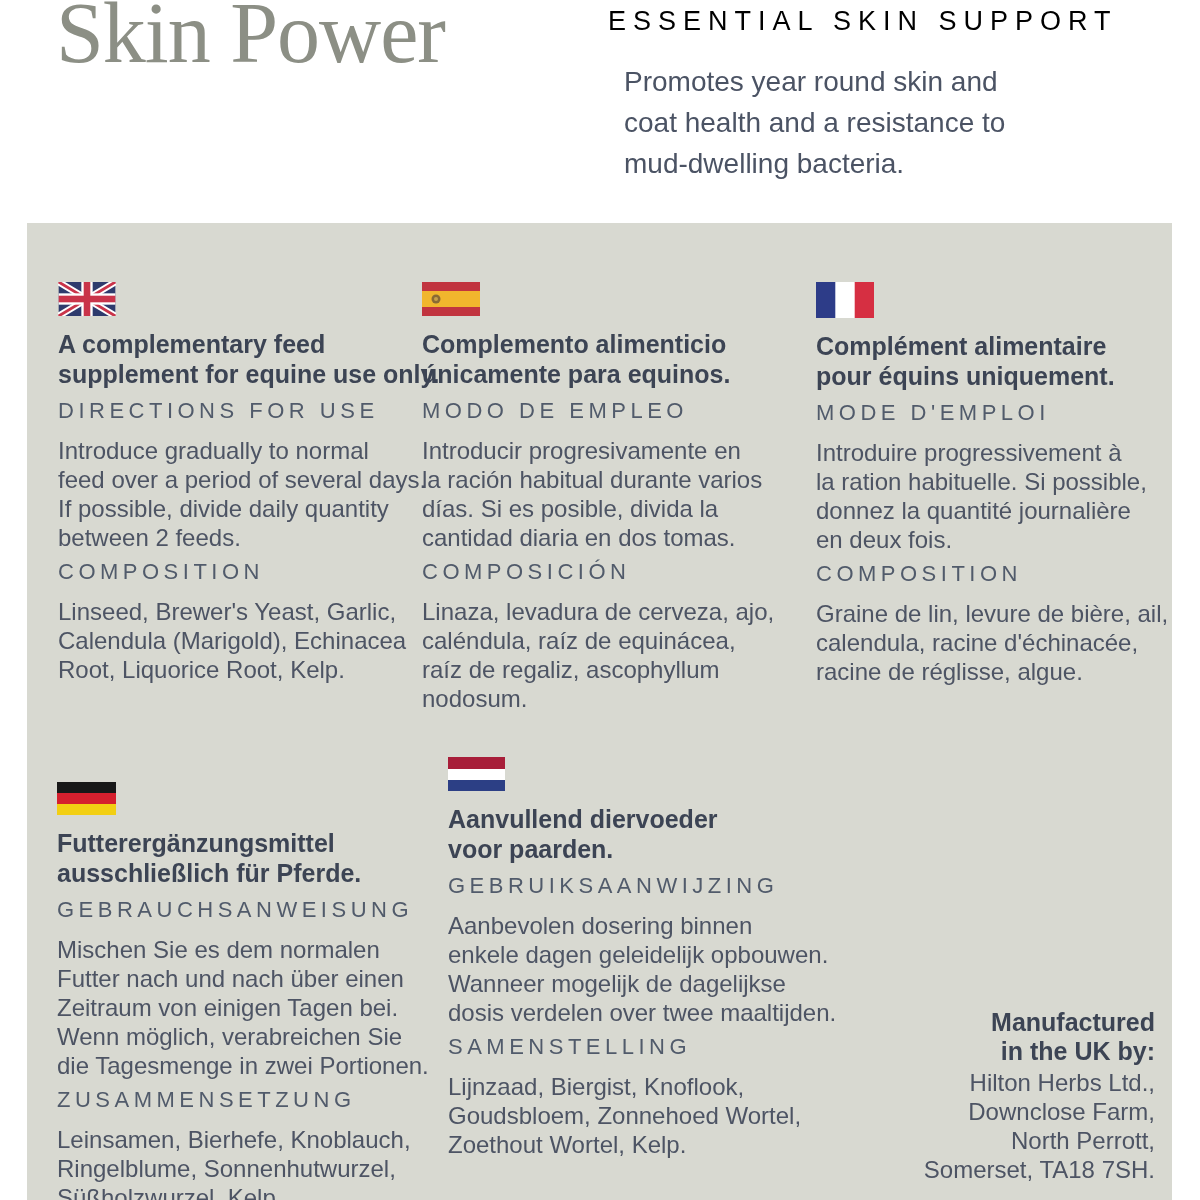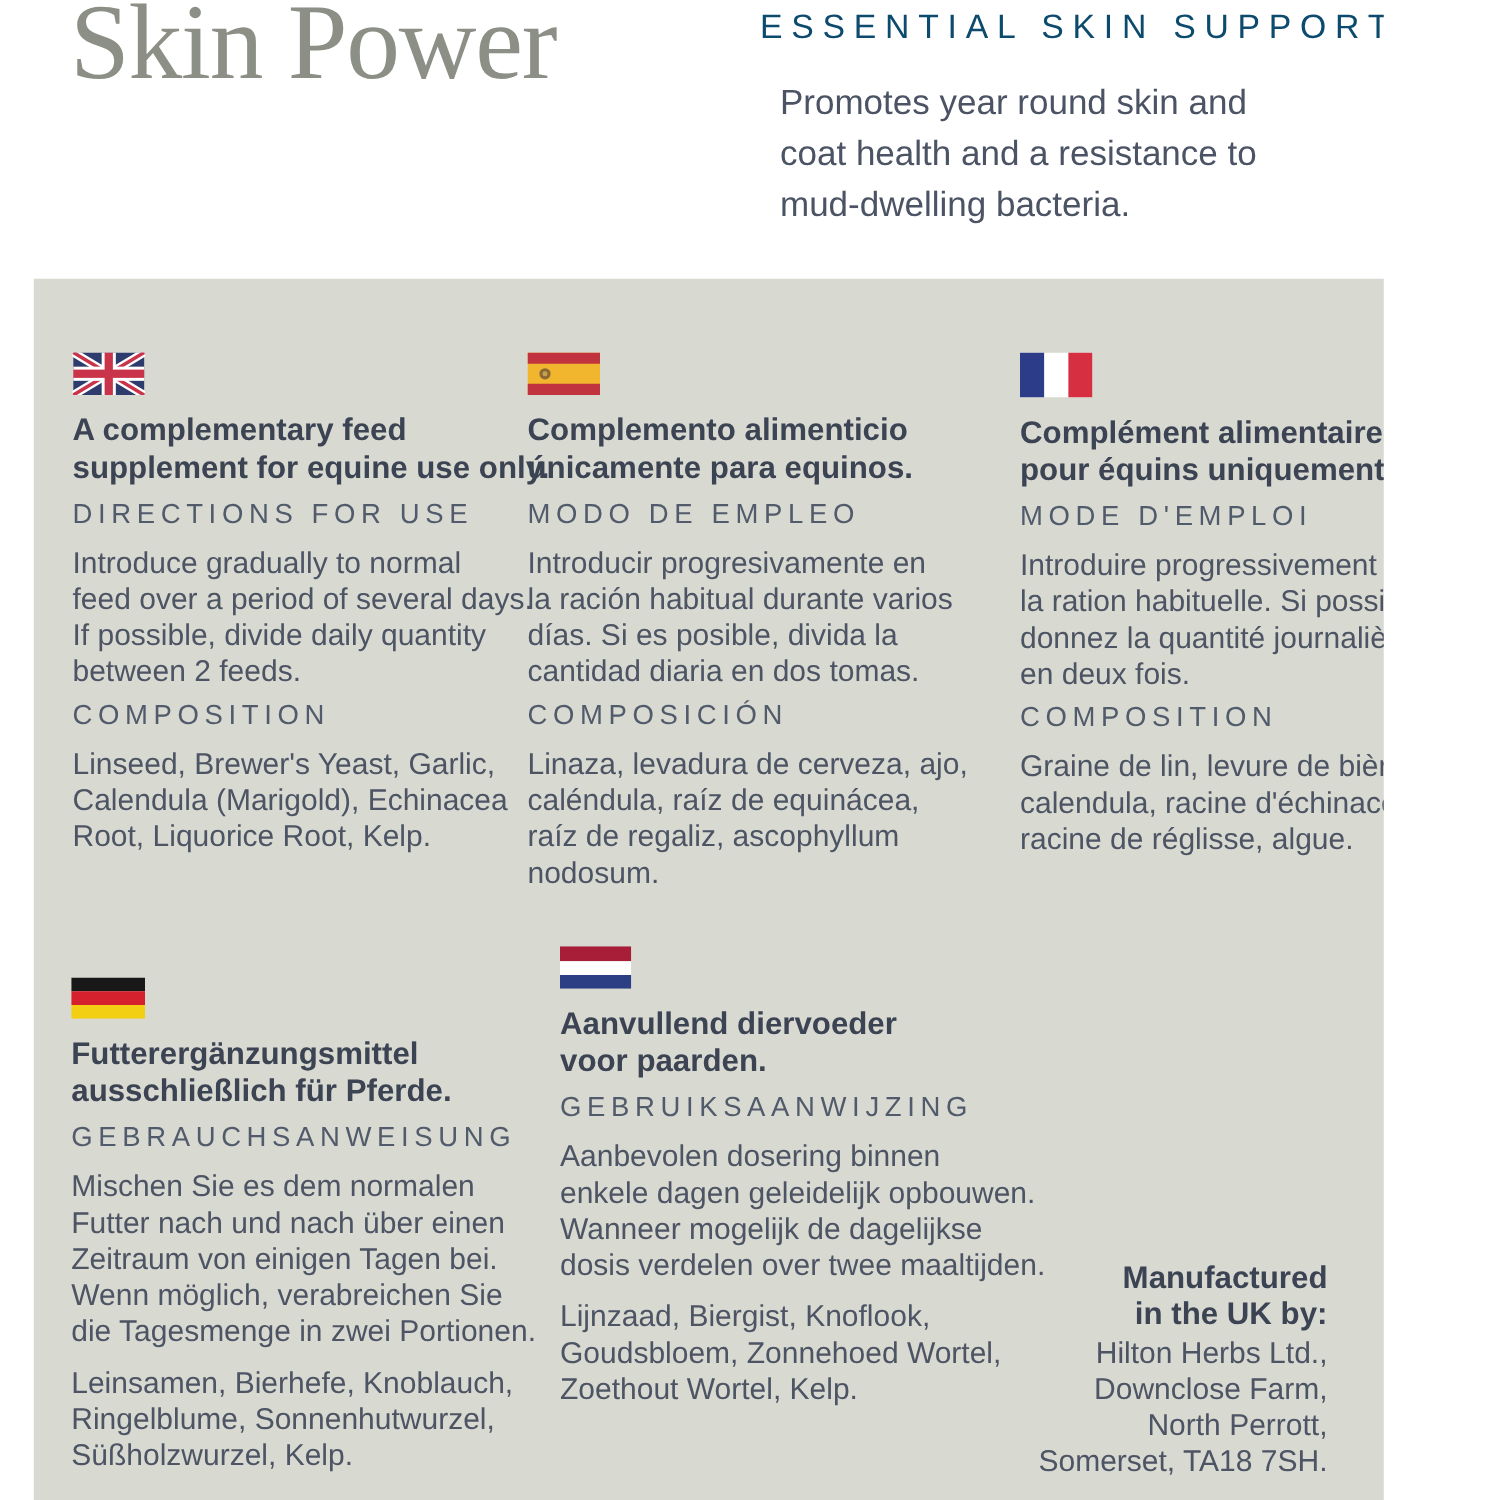--- a/index.html
+++ b/index.html
@@ -1,18 +1,18 @@
 <!DOCTYPE html>
 <html><head>
 <meta charset="utf-8">
 <style>
   html,body{margin:0;padding:0;}
   .page{
     position:relative;
-    width:1107px;height:1200px;
+    width:1200px;height:1200px;
     background:#ffffff;
     overflow:hidden;
     font-family:"Liberation Sans", sans-serif;
   }
   .panel{
     position:absolute;
     left:27px;top:223px;
     width:1145px;height:977px;
     background:#d8d9d1;
   }
@@ -29,21 +29,21 @@
     color:#8c8f85;
   }
   .header-right{
     position:absolute;
     left:608px;top:6px;
     width:560px;
   }
   .tagline{
     font-size:27px;
     letter-spacing:7px;
-    color:#0c4a6e;
+    color:#000000;
     white-space:pre-line;
   }
   .desc{
     margin:24px 0 0 16px;
     font-size:28px;
     line-height:41px;
     color:#4b5364;
     white-space:pre-line;
   }
   
@@ -197,40 +197,42 @@
       </svg>
     </span>
     <div class="intro">Futterergänzungsmittel
 ausschließlich für Pferde.</div>
     <div class="caps">GEBRAUCHSANWEISUNG</div>
     <div class="body-text">Mischen Sie es dem normalen
 Futter nach und nach über einen
 Zeitraum von einigen Tagen bei.
 Wenn möglich, verabreichen Sie
 die Tagesmenge in zwei Portionen.</div>
+    <div class="caps">ZUSAMMENSETZUNG</div>
     <div class="body-text">Leinsamen, Bierhefe, Knoblauch,
 Ringelblume, Sonnenhutwurzel,
 Süßholzwurzel, Kelp.</div>
   </div>
 
   <div class="col col-nl">
     <span class="flag">
       <svg width="57" height="34" viewBox="0 0 57 34">
         <rect width="57" height="12" fill="#a81e39"></rect>
         <rect y="12" width="57" height="11" fill="#ffffff"></rect>
         <rect y="23" width="57" height="11" fill="#2c3f85"></rect>
       </svg>
     </span>
     <div class="intro">Aanvullend diervoeder
 voor paarden.</div>
     <div class="caps">GEBRUIKSAANWIJZING</div>
     <div class="body-text">Aanbevolen dosering binnen
 enkele dagen geleidelijk opbouwen.
 Wanneer mogelijk de dagelijkse
 dosis verdelen over twee maaltijden.</div>
+    <div class="caps">SAMENSTELLING</div>
     <div class="body-text">Lijnzaad, Biergist, Knoflook,
 Goudsbloem, Zonnehoed Wortel,
 Zoethout Wortel, Kelp.</div>
   </div>
 
   <div class="manufacturer">
     <div class="man-heading">Manufactured
 in the UK by:</div>
     <div class="man-address">Hilton Herbs Ltd.,
 Downclose Farm,

